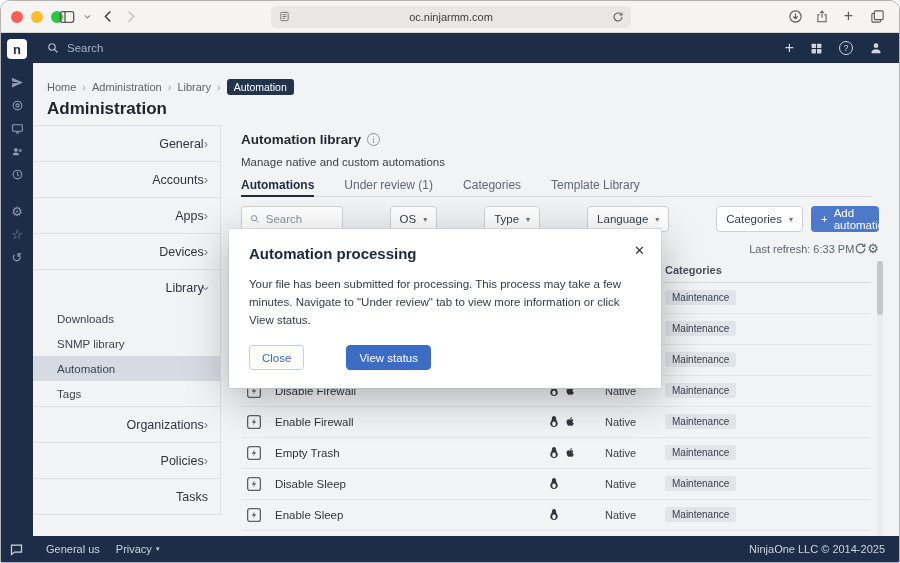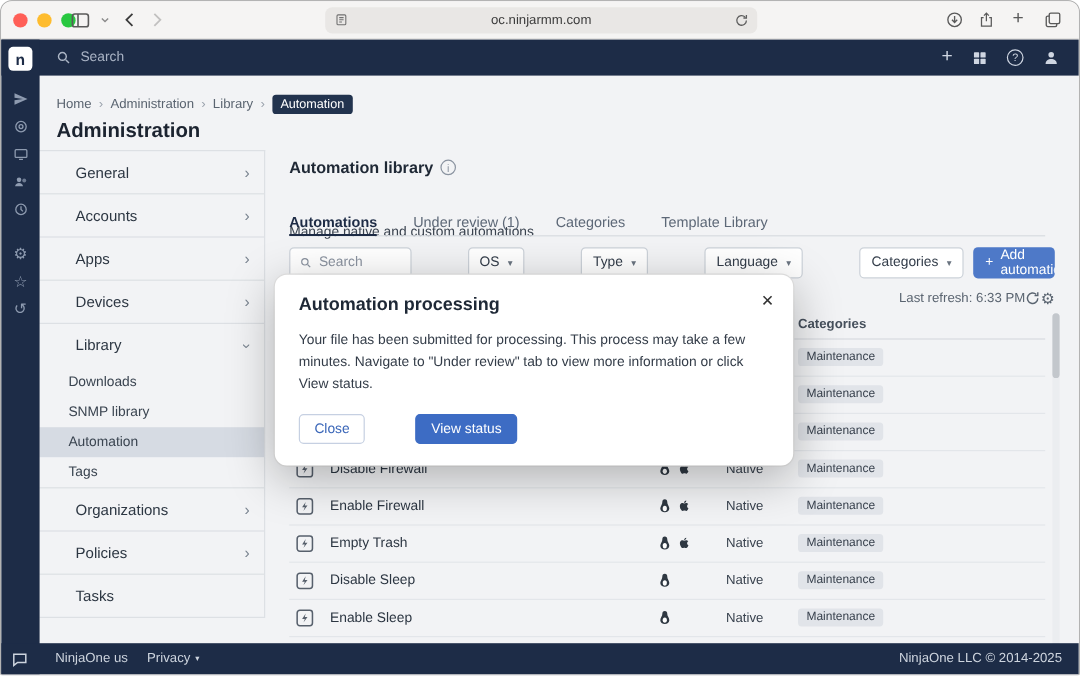--- a/index.html
+++ b/index.html
@@ -30,32 +30,32 @@
 
   
   .main { position:absolute; top:62px; left:32px; right:0; bottom:26px; background:#f2f3f5; }
   .breadcrumb { position:absolute; top:16px; left:14px; display:flex; align-items:center; gap:6px; font-size:11px; color:#5a6470; }
   .crumb-sep { color:#9aa2ac; font-size:11px; }
   .crumb-current { background:#22334e; color:#fff; padding:2px 7px; border-radius:3px; font-size:10.5px; }
   .page-title { position:absolute; top:36px; left:14px; font-size:17px; font-weight:700; color:#1c2430; }
 
   
   .sidenav { position:absolute; left:0; top:62px; width:188px; border-top:1px solid #dde0e4; border-right:1px solid #dde0e4; }
-  .nav-item { height:36px; display:flex; align-items:center; justify-content:space-between; padding:0 12px 0 30px; border-bottom:1px solid #dde0e4; font-size:12.5px; color:#2c3642; cursor:pointer; }
+  .nav-item { height:36px; display:flex; align-items:center; justify-content:flex-end; padding:0 12px 0 30px; border-bottom:1px solid #dde0e4; font-size:12.5px; color:#2c3642; cursor:pointer; }
   .nav-chev { color:#7a8490; font-size:13px; }
   .chev-down { display:inline-block; transform:rotate(90deg); }
   .sub-list { border-bottom:1px solid #dde0e4; }
   .sub-item { height:25px; display:flex; align-items:center; padding-left:24px; font-size:11.5px; color:#3a4450; cursor:pointer; }
   .sub-item.selected { background:#d6dbe3; }
 
   
   .content { position:absolute; left:200px; right:0; top:62px; bottom:0; }
   .lib-heading { position:absolute; top:7px; left:8px; font-size:13.5px; font-weight:700; color:#1f2835; display:flex; align-items:center; gap:6px; }
   .info-ic { width:13px; height:13px; border:1px solid #8a93a0; border-radius:50%; color:#8a93a0; font-size:9px; font-weight:400; display:flex; align-items:center; justify-content:center; }
-  .lib-sub { position:absolute; top:31px; left:8px; font-size:11.5px; color:#39424e;margin-top:32px; }
+  .lib-sub { position:absolute; top:31px; left:8px; font-size:11.5px; color:#39424e; }
   .tabs { position:absolute; top:48px; left:8px; right:28px; height:24px; border-bottom:1px solid #d8dbe0; display:flex; gap:30px; font-size:12px; color:#5d6877; }
   .tab { height:24px; display:flex; align-items:center; cursor:pointer; }
   .tab.active { color:#1d2b45; font-weight:700; box-shadow:inset 0 -2px 0 #1d2b45; }
   .filters { position:absolute; top:81px; left:8px; right:20px; height:26px; display:flex; gap:8px; }
   .search-box { width:184px; height:26px; background:#fff; border:1px solid #ccd2d9; border-radius:4px; display:flex; align-items:center; padding:0 8px; gap:6px; }
   .search-box input { border:none; outline:none; background:transparent; font-size:11.5px; color:#333; width:100%; font-family:"Liberation Sans", sans-serif; }
   .search-box input::placeholder { color:#8b93a0; }
   .dd { height:26px; background:#fff; border:1px solid #ccd2d9; border-radius:4px; display:flex; align-items:center; padding:0 9px; gap:7px; font-size:11.5px; color:#333d4a; cursor:pointer;margin-left:39px; }
   .dd .caret { font-size:8px; color:#6a7480; }
   .add-btn { margin-left:auto; height:26px; background:#4e79c8; border-radius:4px; color:#fff; font-size:11.5px; display:flex; align-items:stretch; overflow:hidden; cursor:pointer; }
@@ -71,21 +71,21 @@
   .trow { position:relative; height:31px; border-bottom:1px solid #e3e6ea; }
   .row-icon { position:absolute; left:4px; top:6px; }
   .row-name { position:absolute; left:34px; top:9px; font-size:11.5px; color:#2c3642; }
   .row-os { position:absolute; left:308px; top:8px; display:flex; gap:5px; align-items:center; }
   .row-type { position:absolute; left:364px; top:9px; font-size:11px; color:#39424e; }
   .row-badge { position:absolute; left:424px; top:7px; background:#e1e4e9; border-radius:3px; padding:2px 7px; font-size:10px; color:#39424e; }
   .scrollbar { position:absolute; top:136px; right:16px; width:6px; height:280px; background:#ebedf0; border-radius:3px; }
   .scroll-thumb { width:6px; height:54px; background:#c3c7cc; border-radius:3px; }
 
   
-  .modal { position:absolute; left:228px; top:228px; width:432px; background:#fff; border-radius:10px; box-shadow:0 10px 40px rgba(0,0,0,.28), 0 0 0 1px #e8e8e8; padding:16px 20px 18px; z-index:50; }
+  .modal { position:absolute; left:228px; top:228px; width:432px; background:#fff; border-radius:0; box-shadow:0 10px 40px rgba(0,0,0,.28), 0 0 0 1px #e8e8e8; padding:16px 20px 18px; z-index:50; }
   .modal-title { font-size:15px; font-weight:700; color:#1e2836; }
   .modal-close { position:absolute; right:16px; top:14px; font-size:13px; color:#333; cursor:pointer; }
   .modal-body { margin-top:14px; font-size:11.5px; color:#333c48; line-height:1.55; }
   .modal-actions { margin-top:16px; display:flex; gap:10px; }
   .btn { height:25px; padding:0 12px; border-radius:4px; font-size:11.5px; display:flex; align-items:center; cursor:pointer; font-family:"Liberation Sans", sans-serif; }
   .btn-outline { background:#fff; border:1px solid #c6d0e2; color:#3a66b8; }
   .btn-primary { background:#3d6cc4; border:1px solid #3d6cc4; color:#fff;margin-left:32px; }
 
   
   .footer { position:absolute; left:0; right:0; bottom:0; height:26px; background:#1d2c47; display:flex; align-items:center; color:#cdd4de; font-size:11px; z-index:40; }
@@ -469,21 +469,21 @@
       <button class="btn btn-primary">View status</button>
     </div>
   </div>
 
   <div class="footer">
     <span class="chat">
       <svg width="15" height="15" viewBox="0 0 24 24" fill="none" stroke="#cdd4de" stroke-width="2">
           <path d="M4 5h16v11H9l-5 4z"></path>
         </svg>
     </span>
-    <span class="flink">NinjaOne us</span>
+    <span class="flink">General us</span>
     <span class="flink2">
       <span>Privacy</span>
       <span style="font-size:7px;">▾</span>
     </span>
     <span class="fright">NinjaOne LLC © 2014-2025</span>
   </div>
 
 </div>
 
 </body></html>

